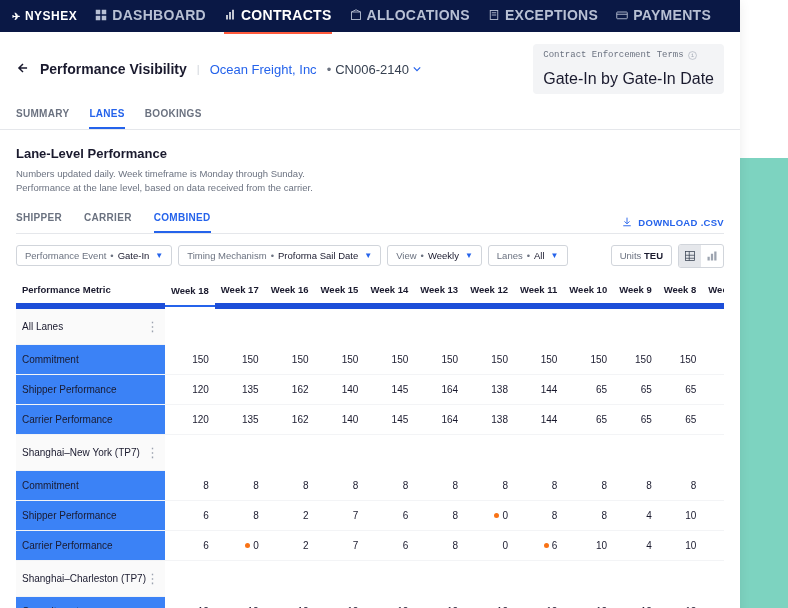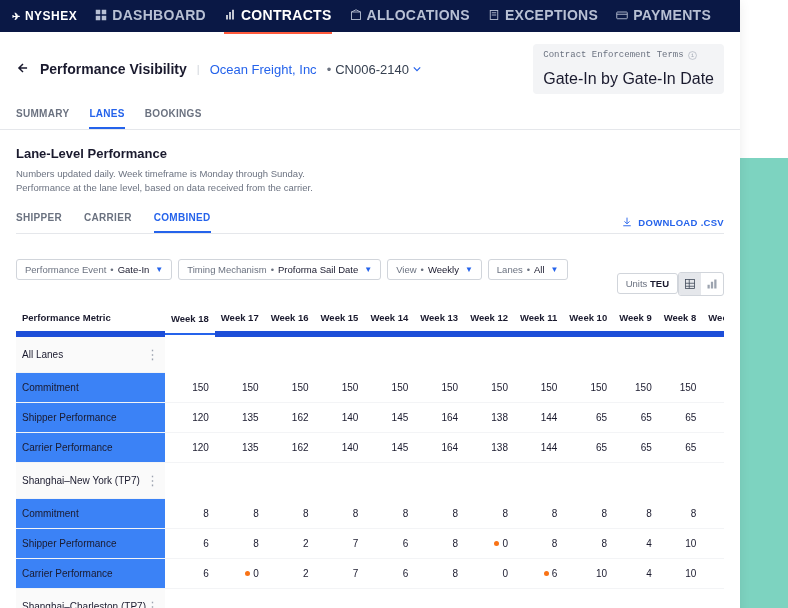--- a/index.html
+++ b/index.html
@@ -33,21 +33,21 @@
 .section-desc { font-size: 9.5px; color: #6b7280; line-height: 1.5; }
 .subtabs-row { margin-top: 16px; border-bottom: 1px solid #e5e7eb; display: flex; align-items: center; }
 .subtabs { display: flex; gap: 22px; }
 .subtab { font-size: 10px; font-weight: 600; color: #6b7280; padding-bottom: 8px; cursor: pointer; border-bottom: 2px solid transparent; letter-spacing: 0.3px; }
 .subtab.active { color: #2563eb; border-bottom-color: #2563eb; }
 .download { margin-left: auto; color: #2563eb; font-size: 9.5px; font-weight: 600; display: flex; align-items: center; gap: 6px; cursor: pointer; letter-spacing: 0.3px; }
 .filters-row { display: flex; gap: 6px; margin-top: 10px; align-items: center; }
 .filter { border: 1px solid #d1d5db; border-radius: 3px; padding: 4px 8px; font-size: 9.5px; color: #6b7280; display: flex; align-items: center; gap: 4px; cursor: pointer; }
 .filter .val { color: #1a1a2e; font-weight: 500; }
 .filter .caret { color: #2563eb; font-size: 8px; margin-left: 2px; }
-.filter-right { margin-left: auto; display: flex; align-items: center; margin-top: 28px; }
+.filter-right { margin-left: auto; display: flex; gap: 6px; align-items: center; }
 .units { border: 1px solid #d1d5db; border-radius: 3px; padding: 4px 8px; font-size: 9.5px; color: #6b7280; }
 .units .val { color: #1a1a2e; font-weight: 600; }
 .view-toggle { display: flex; border: 1px solid #d1d5db; border-radius: 3px; overflow: hidden; }
 .view-btn { width: 22px; height: 22px; display: flex; align-items: center; justify-content: center; cursor: pointer; }
 .view-btn.active { background: #e5e7eb; }
 .table-wrap { margin-top: 8px; overflow-x: auto; }
 .data-table { width: 100%; border-collapse: collapse; }
 .data-table th { text-align: right; font-size: 9.5px; font-weight: 600; color: #1a1a2e; padding: 8px 6px; border-bottom: 6px solid #1d4ed8; white-space: nowrap; }
 .data-table th.metric-col { text-align: left; width: 140px; position: sticky; left: 0; background: #fff; }
 .data-table th.current-week { border-bottom: 2px solid #2563eb; }

